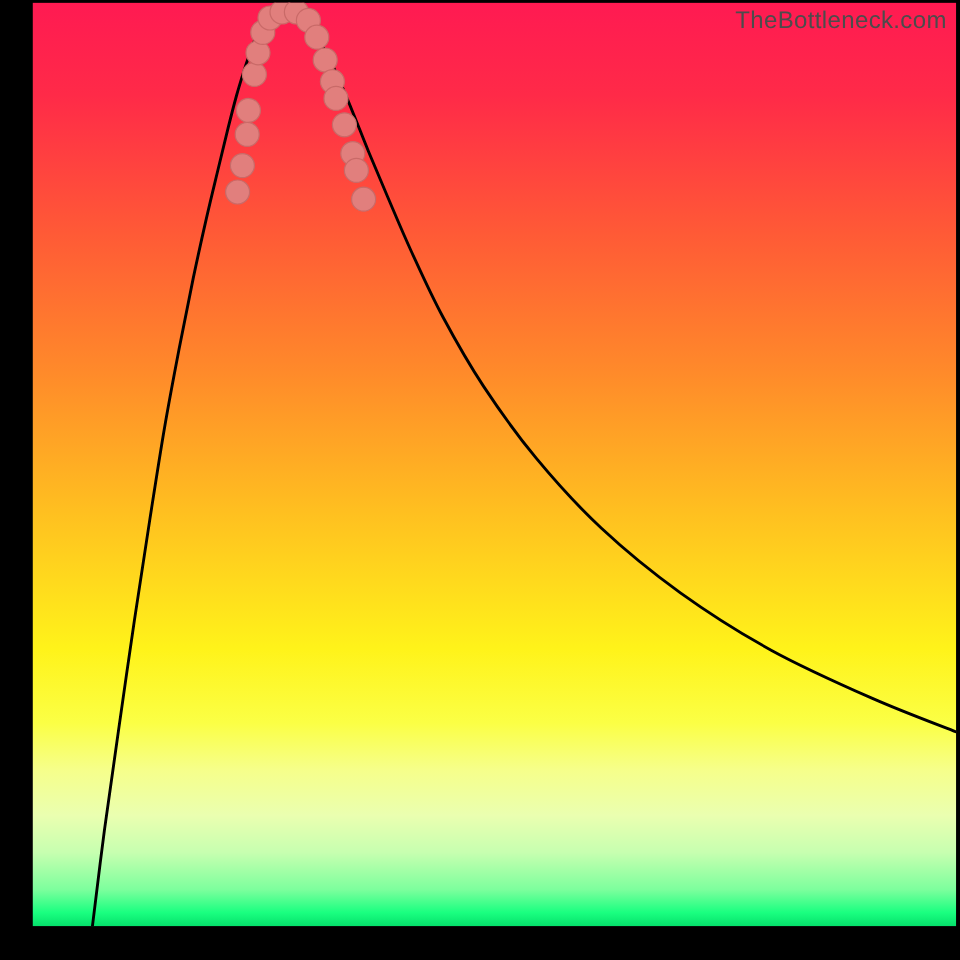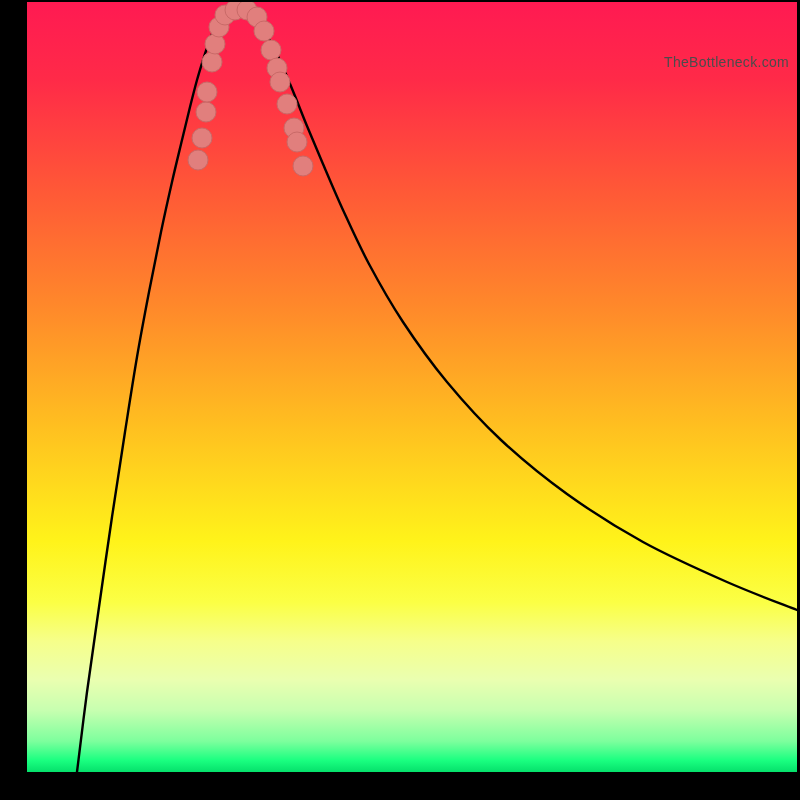--- a/index.html
+++ b/index.html
@@ -26,25 +26,24 @@
   }
   .gradient {
     position: absolute;
     inset: 0;
   }
   .watermark {
     position: absolute;
     top: 4px;
     right: 8px;
     color: #4c4c4c;
-    font-size: 14px;
+    font-size: 20px;
     font-weight: 500;
     letter-spacing: 0.3px;
     user-select: none;
-    margin-top: 48px;
   }
   svg.curves {
     position: absolute;
     inset: 0;
   }
 </style>
 </head>
 <body>
 
 <div class="frame">

